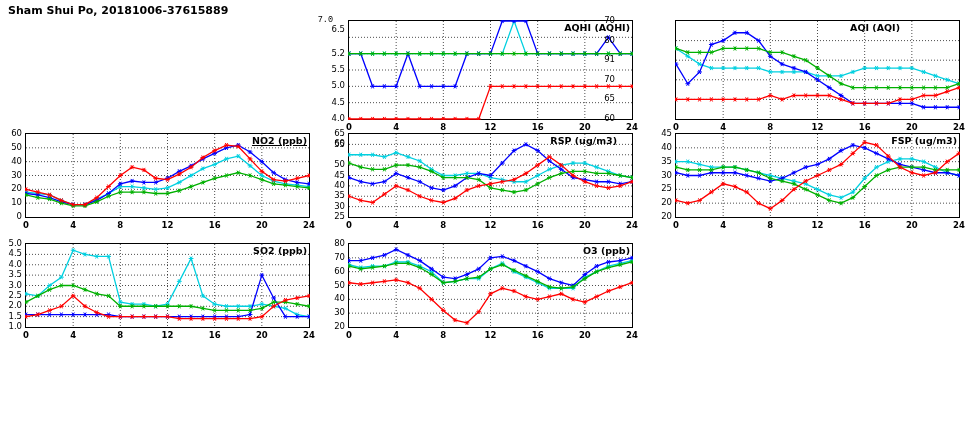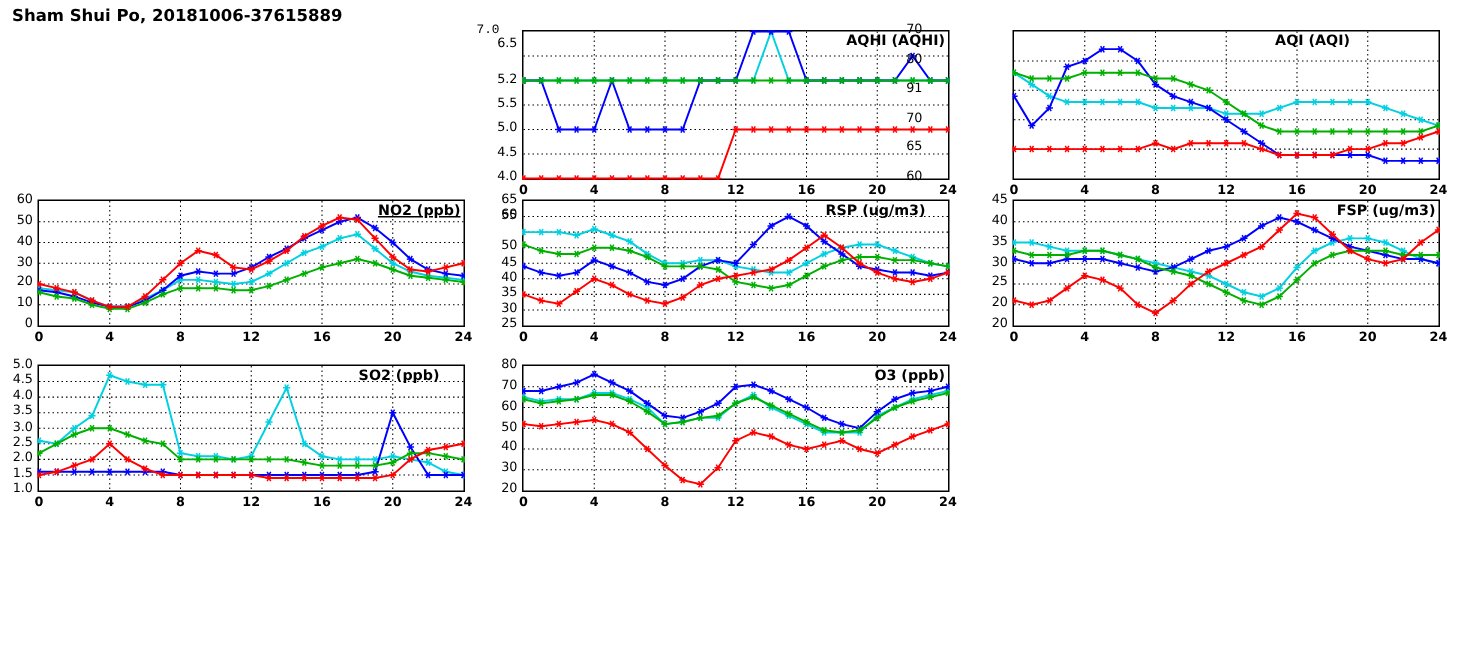--- a/index.html
+++ b/index.html
@@ -2050,21 +2050,21 @@
         <line x1="261.62" y1="59.10" x2="259.22" y2="54.95" stroke="#ff0000" stroke-width="1"></line>
         <line x1="259.22" y1="59.10" x2="261.62" y2="54.95" stroke="#ff0000" stroke-width="1"></line>
         <line x1="274.61" y1="54.95" x2="269.81" y2="54.95" stroke="#ff0000" stroke-width="1"></line>
         <line x1="273.41" y1="57.03" x2="271.01" y2="52.87" stroke="#ff0000" stroke-width="1"></line>
         <line x1="271.01" y1="57.03" x2="273.41" y2="52.87" stroke="#ff0000" stroke-width="1"></line>
         <line x1="286.40" y1="52.88" x2="281.60" y2="52.88" stroke="#ff0000" stroke-width="1"></line>
         <line x1="285.20" y1="54.95" x2="282.80" y2="50.80" stroke="#ff0000" stroke-width="1"></line>
         <line x1="282.80" y1="54.95" x2="285.20" y2="50.80" stroke="#ff0000" stroke-width="1"></line>
       </g>
     </svg>
-    <div class="ptitle" style="right: 17px; top: 2px;">SO2 (ppb)</div>
+    <div class="ptitle" style="right: 3px; top: 2px;">SO2 (ppb)</div>
     <div class="ylab" style="right: 288px; top: 78px; width: 26px;">1.0</div>
     <div class="ylab" style="right: 288px; top: 67.625px; width: 26px;">1.5</div>
     <div class="ylab" style="right: 288px; top: 57.25px; width: 26px;">2.0</div>
     <div class="ylab" style="right: 288px; top: 46.875px; width: 26px;">2.5</div>
     <div class="ylab" style="right: 288px; top: 36.5px; width: 26px;">3.0</div>
     <div class="ylab" style="right: 288px; top: 26.125px; width: 26px;">3.5</div>
     <div class="ylab" style="right: 288px; top: 15.75px; width: 26px;">4.0</div>
     <div class="ylab" style="right: 288px; top: 5.375px; width: 26px;">4.5</div>
     <div class="ylab" style="right: 288px; top: -5px; width: 26px;">5.0</div>
     <div class="xlab" style="left: -6px; top: 87px; width: 14px; text-align: center;">0</div>

